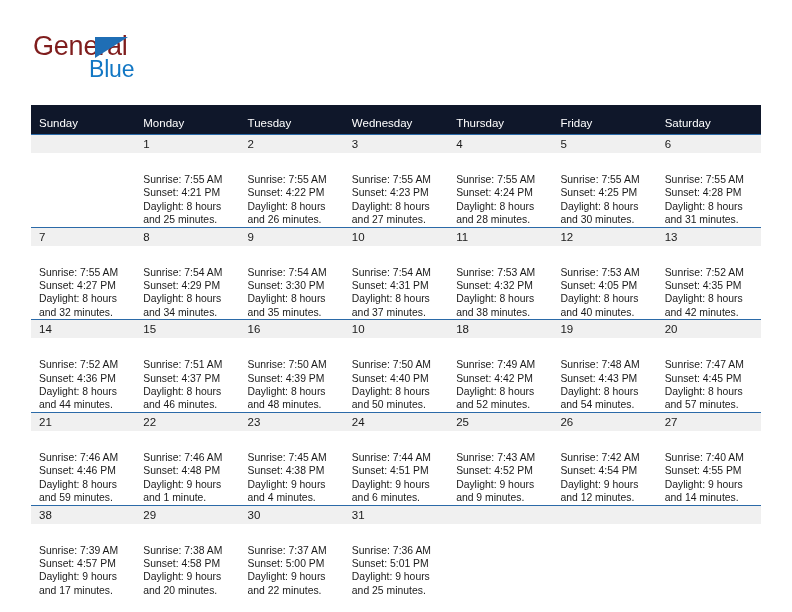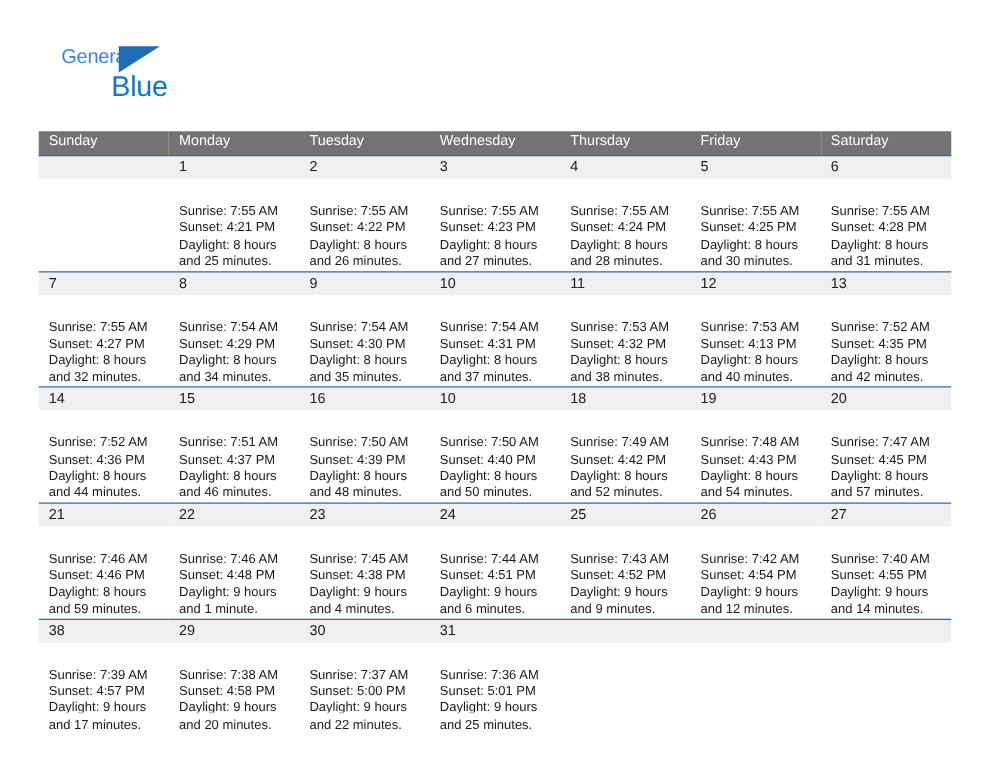--- a/index.html
+++ b/index.html
@@ -31,25 +31,25 @@
   }
   .logo {
     position: absolute;
     left: 33px;
     top: 33px;
     width: 190px;
     height: 52px;
   }
   .logo-general {
     position: absolute;
-    left: 16px;
+    left: 0;
     top: 0;
-    font-size: 16px;
+    font-size: 27px;
     letter-spacing: -0.2px;
-    color: #3b82f6;
+    color: #7f1d1d;
     line-height: 26px;
   }
   .logo-blue {
     position: absolute;
     left: 56px;
     top: 23px;
     font-size: 23px;
     letter-spacing: -0.2px;
     color: #1277c4;
     line-height: 26px;
@@ -90,26 +90,26 @@
     position: absolute;
     left: 31px;
     top: 105px;
     width: 730px;
     border-collapse: collapse;
     table-layout: fixed;
   }
   .calendar col { width: 104.28px; }
 
   thead th {
-    background: #737373;
+    background: #0f172a;
     color: #ffffff;
     font-size: 11.5px;
     font-weight: normal;
     text-align: left;
-    padding: 2px 0 5px 8px;
+    padding: 12px 0 5px 8px;
     height: 11px;
     line-height: 12px;
     border: none;
   }
 
   tbody td {
     vertical-align: top;
     padding: 0;
     border: none;
     border-top: 1.6px solid #2b6aa8;
@@ -266,21 +266,21 @@
             <div>Sunrise: 7:54 AM</div>
             <div>Sunset: 4:29 PM</div>
             <div>Daylight: 8 hours</div>
             <div>and 34 minutes.</div>
           </div>
         </td>
         <td>
           <div class="daynum-band">9</div>
           <div class="cell-body">
             <div>Sunrise: 7:54 AM</div>
-            <div>Sunset: 4:30 PM</div>
+            <div>Sunset: 3:30 PM</div>
             <div>Daylight: 8 hours</div>
             <div>and 35 minutes.</div>
           </div>
         </td>
         <td>
           <div class="daynum-band">10</div>
           <div class="cell-body">
             <div>Sunrise: 7:54 AM</div>
             <div>Sunset: 4:31 PM</div>
             <div>Daylight: 8 hours</div>
@@ -293,21 +293,21 @@
             <div>Sunrise: 7:53 AM</div>
             <div>Sunset: 4:32 PM</div>
             <div>Daylight: 8 hours</div>
             <div>and 38 minutes.</div>
           </div>
         </td>
         <td>
           <div class="daynum-band">12</div>
           <div class="cell-body">
             <div>Sunrise: 7:53 AM</div>
-            <div>Sunset: 4:13 PM</div>
+            <div>Sunset: 4:05 PM</div>
             <div>Daylight: 8 hours</div>
             <div>and 40 minutes.</div>
           </div>
         </td>
         <td>
           <div class="daynum-band">13</div>
           <div class="cell-body">
             <div>Sunrise: 7:52 AM</div>
             <div>Sunset: 4:35 PM</div>
             <div>Daylight: 8 hours</div>

